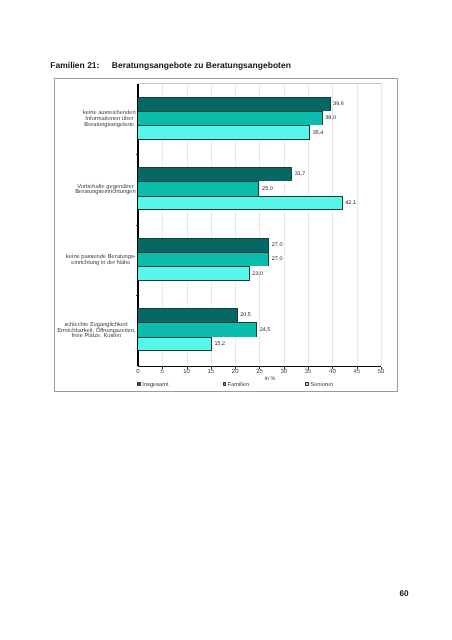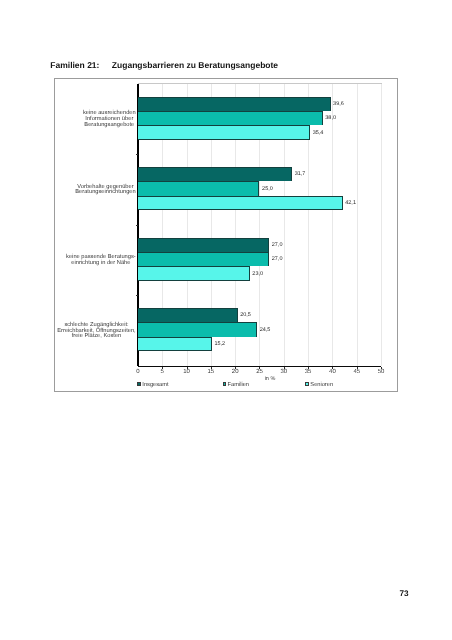--- a/index.html
+++ b/index.html
@@ -40,21 +40,21 @@
   .lg-text{position:absolute;left:4.75px;top:0;letter-spacing:-0.02px;}
 
   .pagenum{position:absolute;left:399.4px;top:589.6px;font-size:8.2px;font-weight:bold;color:#151515;line-height:1;}
 </style>
 </head>
 <body>
 
 <div id="page">
 
   <div class="caption">
-    <span class="cap-lbl">Familien 21:</span><span class="cap-ttl">Zugangsbarrieren zu Beratungsangebote</span>
+    <span class="cap-lbl">Familien 21:</span><span class="cap-ttl">Beratungsangebote zu Beratungsangeboten</span>
   </div>
 
   <div class="figbox">
     <div class="plot" id="plot">
       <div class="plot-top"></div>
       <div class="plot-right"></div>
       <div class="axis-y"></div>
       <div class="axis-x"></div>
     <div class="gridline" style="left: 24.32px;"></div>
         <div class="gridline" style="left: 48.64px;"></div>
@@ -127,14 +127,14 @@
       <div class="legend-item" style="left: 167.8px; top: 303.5px;">
         <span class="lg-swatch" style="background:#0BBCAC"></span>
         <span class="lg-text">Familien</span>
       </div>
       <div class="legend-item" style="left: 250.6px; top: 303.5px;">
         <span class="lg-swatch" style="background:#57F5EA"></span>
         <span class="lg-text">Senioren</span>
       </div>
     </div>
 
-  <div class="pagenum">73</div>
+  <div class="pagenum">60</div>
 </div>
 
 </body></html>

